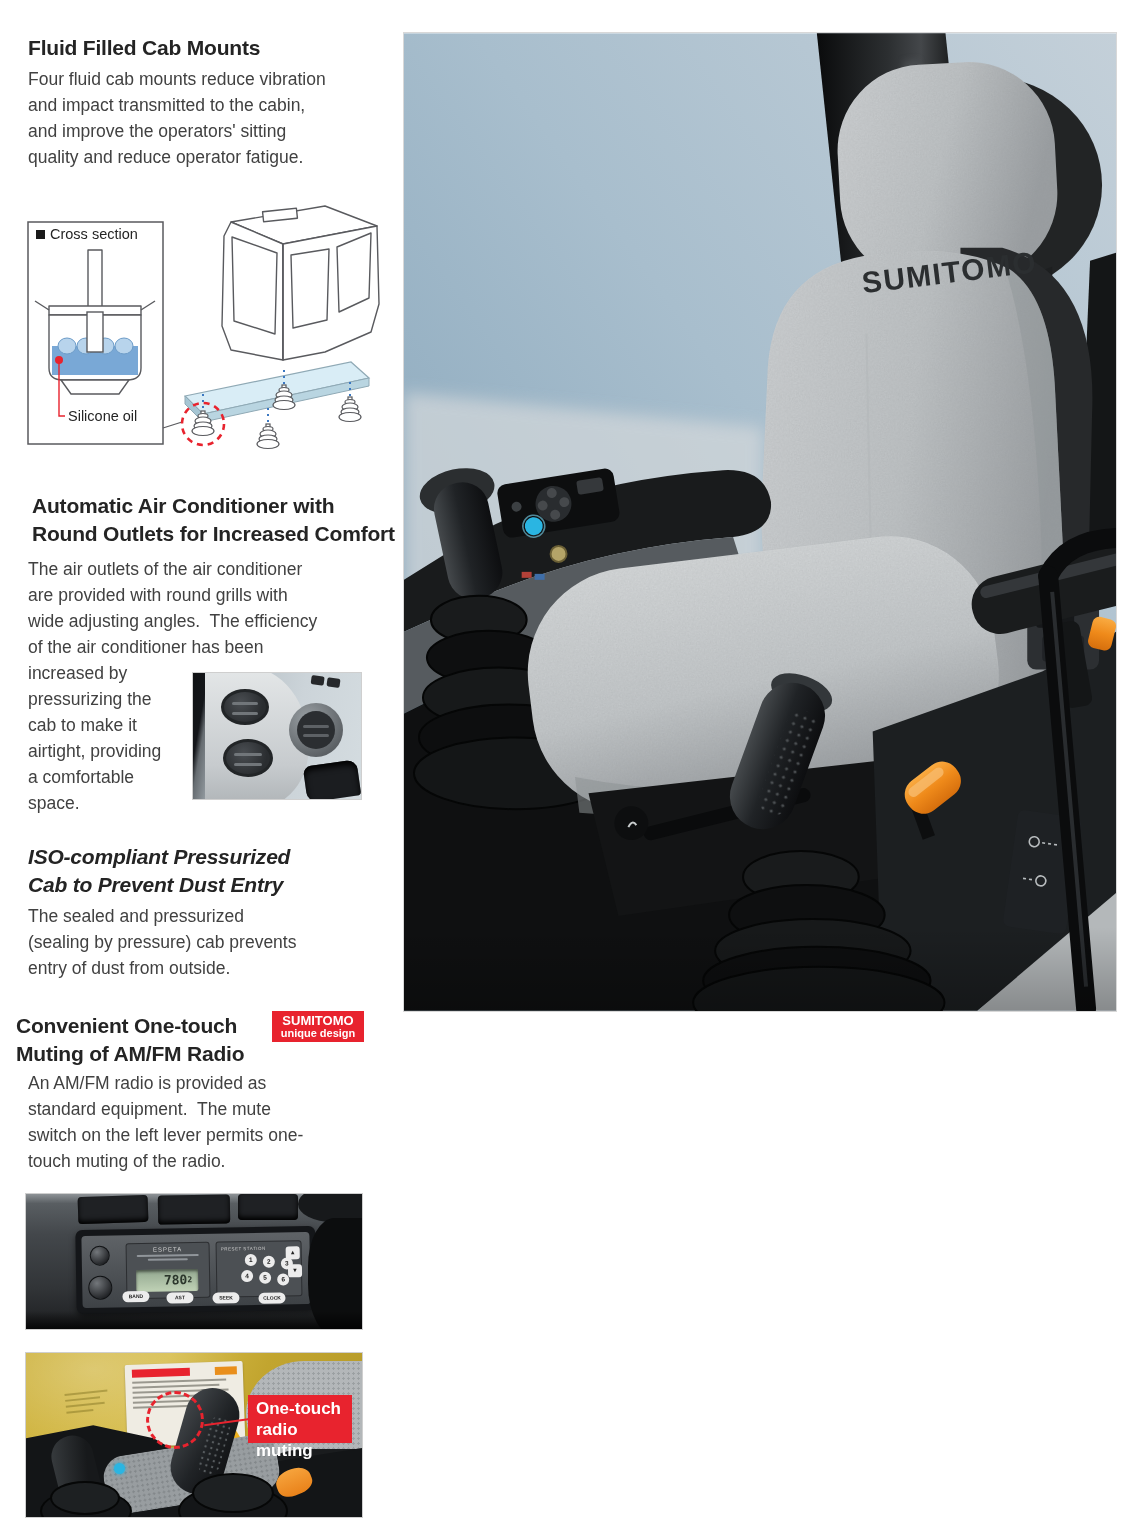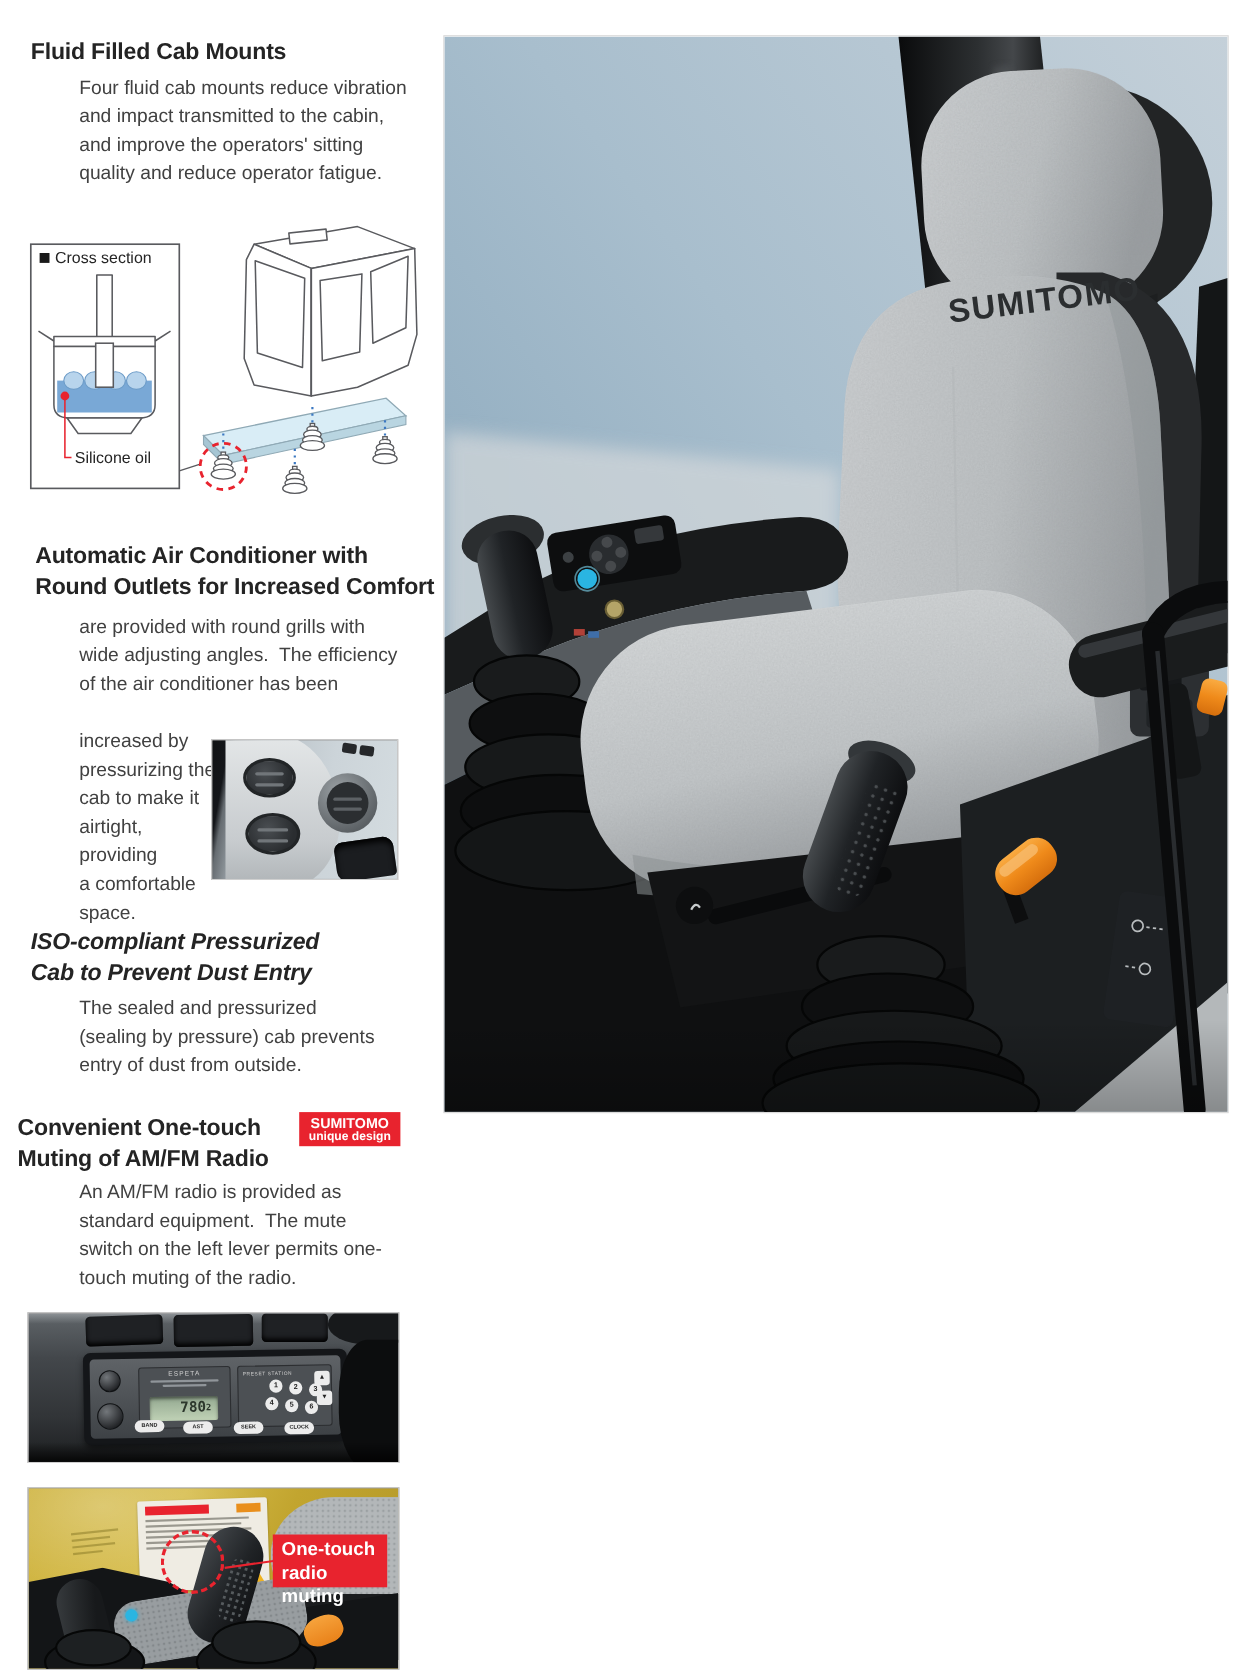--- a/index.html
+++ b/index.html
@@ -2,21 +2,21 @@
 <html><head>
 <meta charset="utf-8">
 <style>
   * { margin:0; padding:0; box-sizing:border-box; }
   body { background:#ffffff; font-family:"Liberation Sans", sans-serif; }
   #page { position:relative; width:1140px; height:1522px; background:#fff; overflow:hidden; }
 
   .abs { position:absolute; }
   h2.sec { font-size:21px; font-weight:bold; color:#242424; line-height:28px; letter-spacing:-0.2px; }
   .body-text { font-size:17.5px; color:#414141; line-height:26px; }
-  .body-text span { display:block; white-space:pre-wrap;margin-left:44px; }
+  .body-text span { display:block; white-space:pre-wrap; }
 
   
   .badge { left:272px; top:1011px; width:92px; height:31px; background:#e8232e; color:#fff;
            text-align:center; padding-top:3px; }
   .badge .b1 { font-size:13px; font-weight:bold; line-height:13px; display:block; }
   .badge .b2 { font-size:11px; font-weight:bold; line-height:12px; display:block; }
 
   
   .photo { border:1px solid #cfcfcf; overflow:hidden; background:#888; }
 
@@ -208,20 +208,21 @@
     </g>
     <line x1="138" y1="228" x2="157" y2="222" stroke="#595a5e" stroke-width="1.2"></line>
     <circle cx="178" cy="224" r="21" fill="none" stroke="#e8232e" stroke-width="2.6" stroke-dasharray="6,5"></circle>
   </svg>
 
   <h2 class="sec abs" style="left:32px; top:492px;">
     <span style="display:block">Automatic Air Conditioner with</span>
     <span style="display:block">Round Outlets for Increased Comfort</span>
   </h2>
   <div class="body-text abs" style="left:28px; top:556px; width:360px;">
+    <span>The air outlets of the air conditioner</span>
     <span>are provided with round grills with</span>
     <span>wide adjusting angles.  The efficiency</span>
     <span>of the air conditioner has been</span>
   </div>
   <div class="body-text abs" style="left:28px; top:660px; width:168px;">
     <span>increased by</span>
     <span>pressurizing the</span>
     <span>cab to make it</span>
     <span>airtight, providing</span>
     <span>a comfortable</span>

